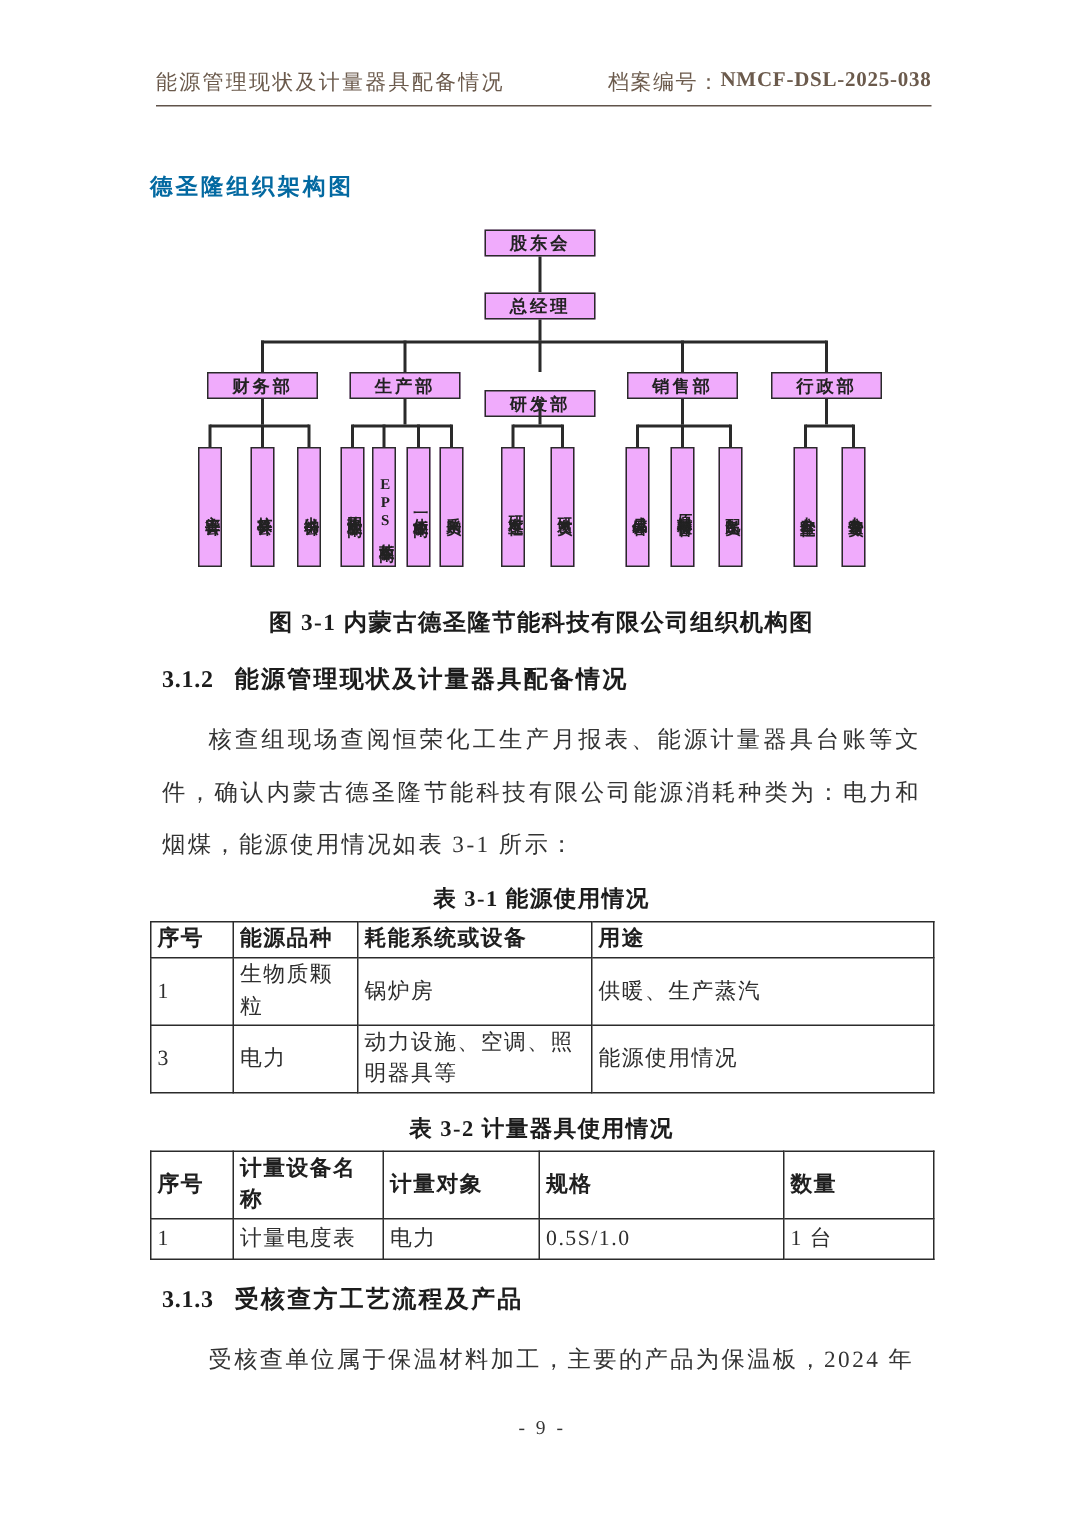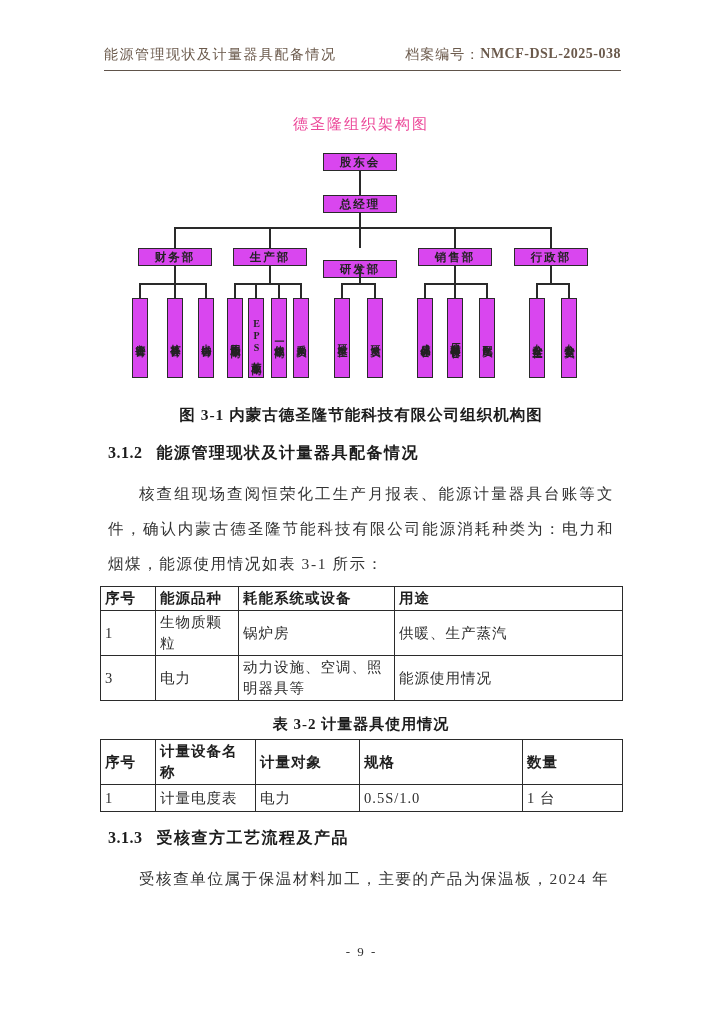--- a/index.html
+++ b/index.html
@@ -19,26 +19,26 @@
     border-bottom:1.5px solid #60534a;
     color:#6b5a4c;
     font-size:14px;letter-spacing:1.5px;
   }
   .doc-header .right{display:flex;gap:0;letter-spacing:1px;}
   .doc-header .num{font-weight:bold;letter-spacing:.5px;}
   
   .orgchart{position:absolute;left:100px;top:115px;width:522px;height:265px;}
   .oc-title{
     position:absolute;left:0;top:0;width:100%;
-    text-align:center;font-size:15px;font-weight:normal;color:#ec4899;
+    text-align:left;font-size:15px;font-weight:bold;color:#0369a1;
     letter-spacing:2px;
   }
   .oc-box{
     position:absolute;
-    border:1.5px solid #2a2a2a;background:#d946ef;
+    border:1.5px solid #2a2a2a;background:#f0abfc;
     display:flex;align-items:center;justify-content:center;
     font-weight:bold;color:#222;box-sizing:border-box;
   }
   .oc-box.lvl{width:74px;height:18px;font-size:11.5px;letter-spacing:2px;}
   .oc-box.child{
     width:16px;height:80px;font-size:10px;letter-spacing:1px;
     writing-mode:vertical-rl;text-orientation:upright;line-height:16px;
     overflow:hidden;
   }
   .vline{position:absolute;width:1.5px;background:#2a2a2a;}
@@ -163,20 +163,21 @@
 <div class="fig-caption">图 3-1 内蒙古德圣隆节能科技有限公司组织机构图</div>
 
 <div class="content">
 
   <h3 class="heading">
     <span class="hnum">3.1.2</span><span>能源管理现状及计量器具配备情况</span>
   </h3>
 
   <p class="para">核查组现场查阅恒荣化工生产月报表、能源计量器具台账等文件，确认内蒙古德圣隆节能科技有限公司能源消耗种类为：电力和烟煤，能源使用情况如表 3-1 所示：</p>
 
+  <div class="tbl-title">表 3-1 能源使用情况</div>
 
   <table class="t31">
     <colgroup>
         <col style="width:55px">
         <col style="width:83px">
         <col style="width:156px">
         <col style="width:228px">
       </colgroup>
     <tbody>
         <tr>

